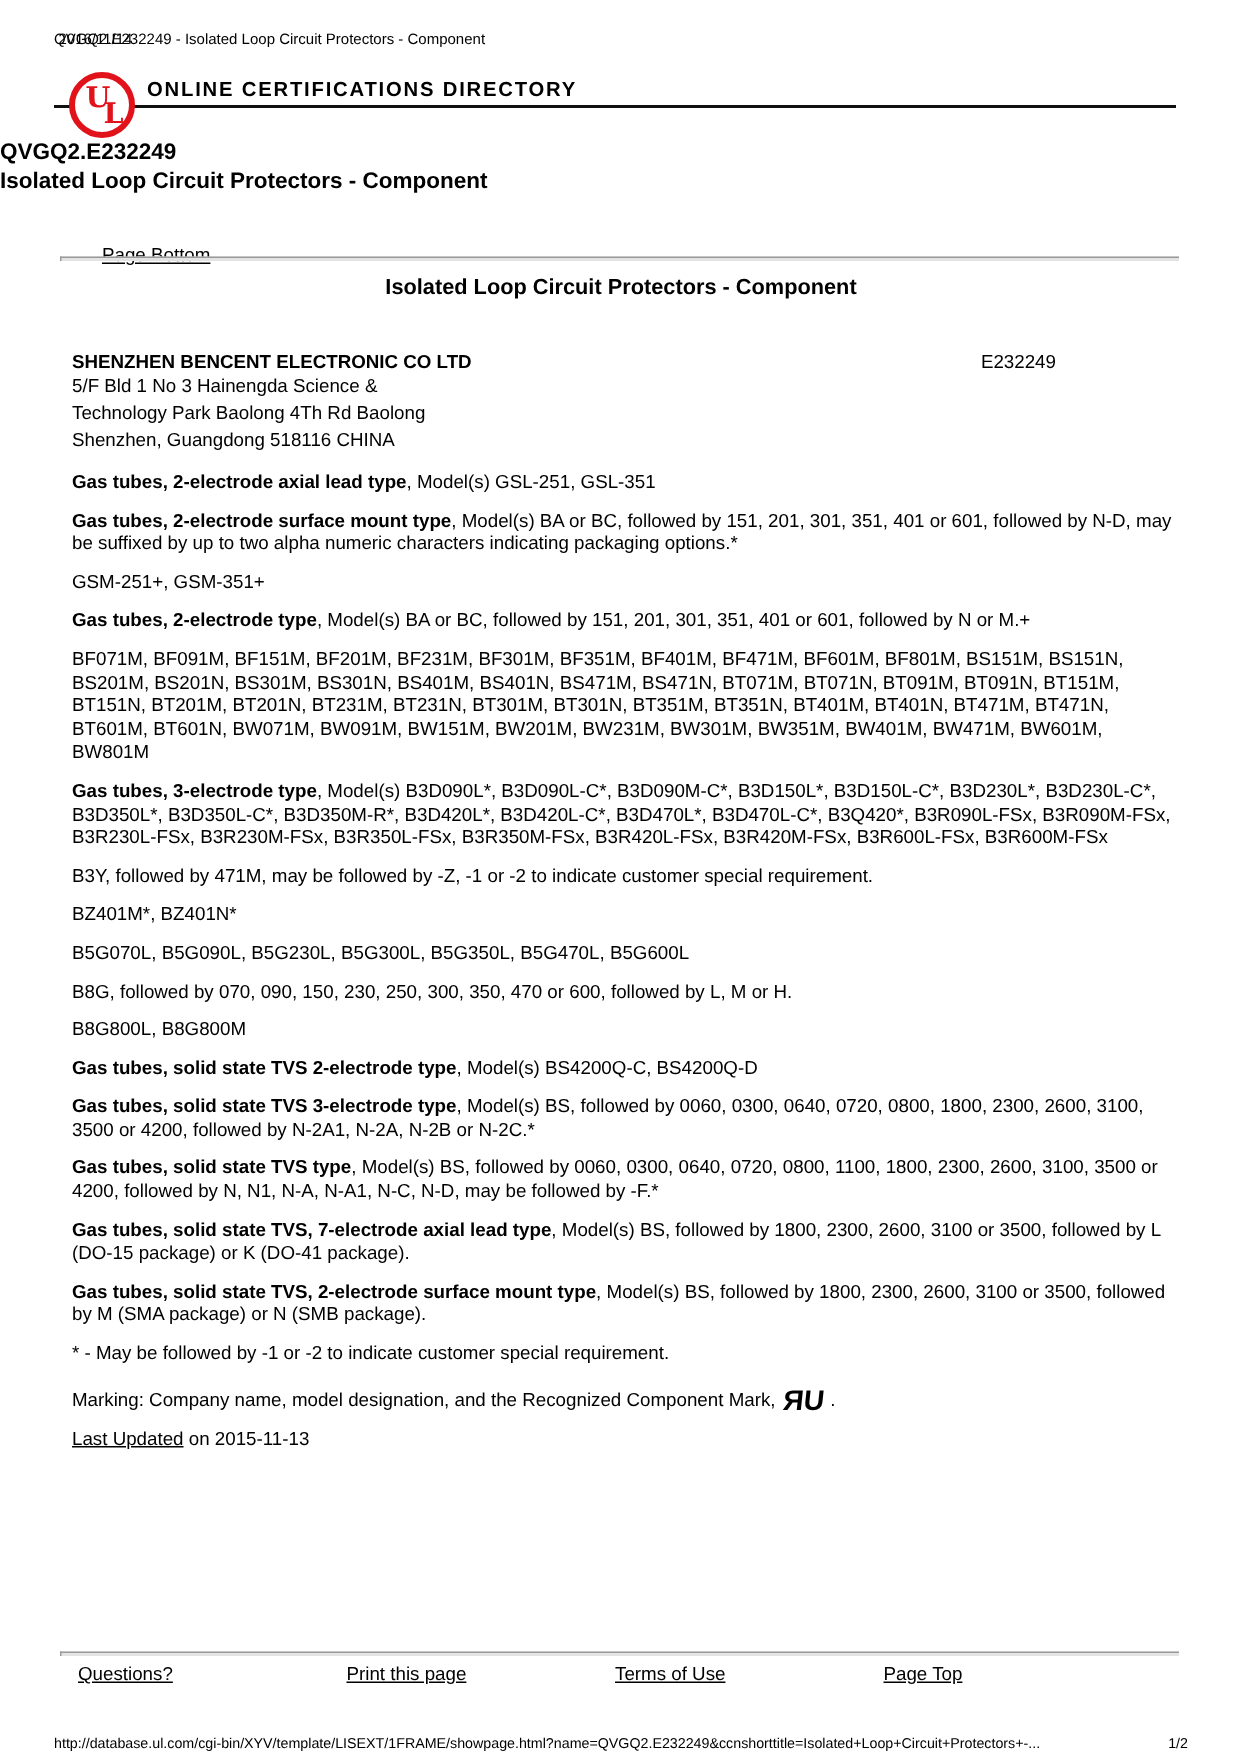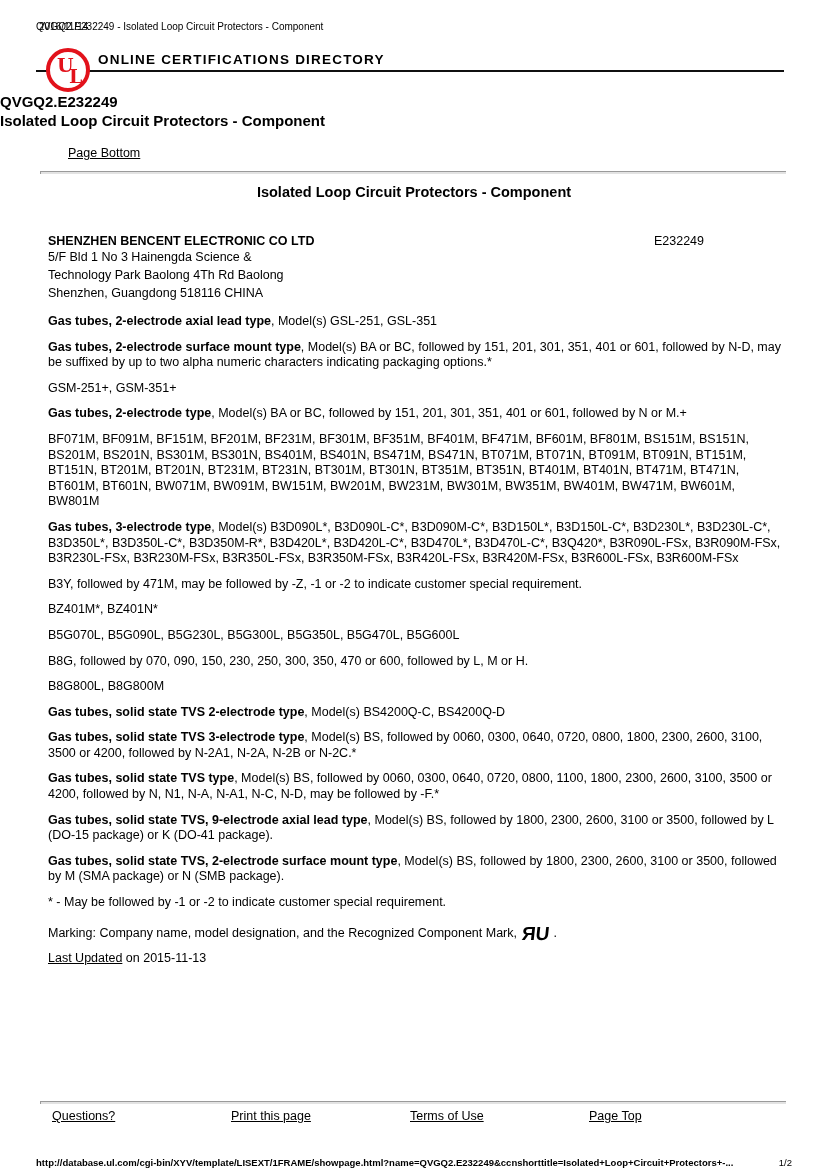--- a/index.html
+++ b/index.html
@@ -2,35 +2,35 @@
 <html><head>
 <meta charset="utf-8">
 <style>
   * { margin:0; padding:0; box-sizing:border-box; }
   html,body { background:#fff; }
   body {
     width:828px; height:1171px;
     font-family:"Liberation Sans","DejaVu Sans",sans-serif;
     color:#000; overflow:hidden; position:relative;
   }
-  a { color:#000; text-decoration:underline; cursor:pointer; }
+  a { color:#000; text-decoration:underline; cursor:pointer;margin-top:17px; }
 
   
   .print-header {
     position:absolute; top:21px; left:36px; right:36px;
     font-size:10px; color:#000;
   }
   .print-header .ph-date { position:absolute; left:3px; top:0; }
   .print-header .ph-title { display:block; text-align:left; }
 
   .print-footer {
     position:absolute; bottom:14px; left:36px; right:36px;
     font-size:9.5px; white-space:nowrap;
   }
-  .print-footer .pf-url { position:absolute; left:0; top:0;font-weight:bold; }
+  .print-footer .pf-url { position:absolute; left:0; top:0; }
   .print-footer .pf-page { position:absolute; right:0; top:0; }
 
   
   .masthead { position:absolute; top:48px; left:0; right:0; height:44px; }
   .masthead-rule {
     position:absolute; left:36px; right:44px; top:22px; height:2px; background:#101010;
   }
   .ul-logo {
     position:absolute; left:46px; top:0; width:44px; height:44px;
     border:4px solid #e2121b; border-radius:50%; background:#fff; z-index:2;
@@ -142,21 +142,21 @@
       <p><span>BF071M, BF091M, BF151M, BF201M, BF231M, BF301M, BF351M, BF401M, BF471M, BF601M, BF801M, BS151M, BS151N, BS201M, BS201N, BS301M, BS301N, BS401M, BS401N, BS471M, BS471N, BT071M, BT071N, BT091M, BT091N, BT151M, BT151N, BT201M, BT201N, BT231M, BT231N, BT301M, BT301N, BT351M, BT351N, BT401M, BT401N, BT471M, BT471N, BT601M, BT601N, BW071M, BW091M, BW151M, BW201M, BW231M, BW301M, BW351M, BW401M, BW471M, BW601M, BW801M</span></p>
       <p><b>Gas tubes, 3-electrode type</b><span>, Model(s) B3D090L*, B3D090L-C*, B3D090M-C*, B3D150L*, B3D150L-C*, B3D230L*, B3D230L-C*, B3D350L*, B3D350L-C*, B3D350M-R*, B3D420L*, B3D420L-C*, B3D470L*, B3D470L-C*, B3Q420*, B3R090L-FSx, B3R090M-FSx, B3R230L-FSx, B3R230M-FSx, B3R350L-FSx, B3R350M-FSx, B3R420L-FSx, B3R420M-FSx, B3R600L-FSx, B3R600M-FSx</span></p>
       <p><span>B3Y, followed by 471M, may be followed by -Z, -1 or -2 to indicate customer special requirement.</span></p>
       <p><span>BZ401M*, BZ401N*</span></p>
       <p><span>B5G070L, B5G090L, B5G230L, B5G300L, B5G350L, B5G470L, B5G600L</span></p>
       <p><span>B8G, followed by 070, 090, 150, 230, 250, 300, 350, 470 or 600, followed by L, M or H.</span></p>
       <p><span>B8G800L, B8G800M</span></p>
       <p><b>Gas tubes, solid state TVS 2-electrode type</b><span>, Model(s) BS4200Q-C, BS4200Q-D</span></p>
       <p><b>Gas tubes, solid state TVS 3-electrode type</b><span>, Model(s) BS, followed by 0060, 0300, 0640, 0720, 0800, 1800, 2300, 2600, 3100, 3500 or 4200, followed by N-2A1, N-2A, N-2B or N-2C.*</span></p>
       <p><b>Gas tubes, solid state TVS type</b><span>, Model(s) BS, followed by 0060, 0300, 0640, 0720, 0800, 1100, 1800, 2300, 2600, 3100, 3500 or 4200, followed by N, N1, N-A, N-A1, N-C, N-D, may be followed by -F.*</span></p>
-      <p><b>Gas tubes, solid state TVS, 9-electrode axial lead type</b><span>, Model(s) BS, followed by 1800, 2300, 2600, 3100 or 3500, followed by L (DO-15 package) or K (DO-41 package).</span></p>
+      <p><b>Gas tubes, solid state TVS, 7-electrode axial lead type</b><span>, Model(s) BS, followed by 1800, 2300, 2600, 3100 or 3500, followed by L (DO-15 package) or K (DO-41 package).</span></p>
       <p><b>Gas tubes, solid state TVS, 2-electrode surface mount type</b><span>, Model(s) BS, followed by 1800, 2300, 2600, 3100 or 3500, followed by M (SMA package) or N (SMB package).</span></p>
       <p><span>* - May be followed by -1 or -2 to indicate customer special requirement.</span></p>
     </div>
 
   <div class="marking-block">
     <div>
       <span>Marking: Company name, model designation, and the Recognized Component Mark,</span>
       <span class="ru-mark"><span class="rev-r">R</span><span>U</span></span><span> .</span>
     </div>
     <div>

